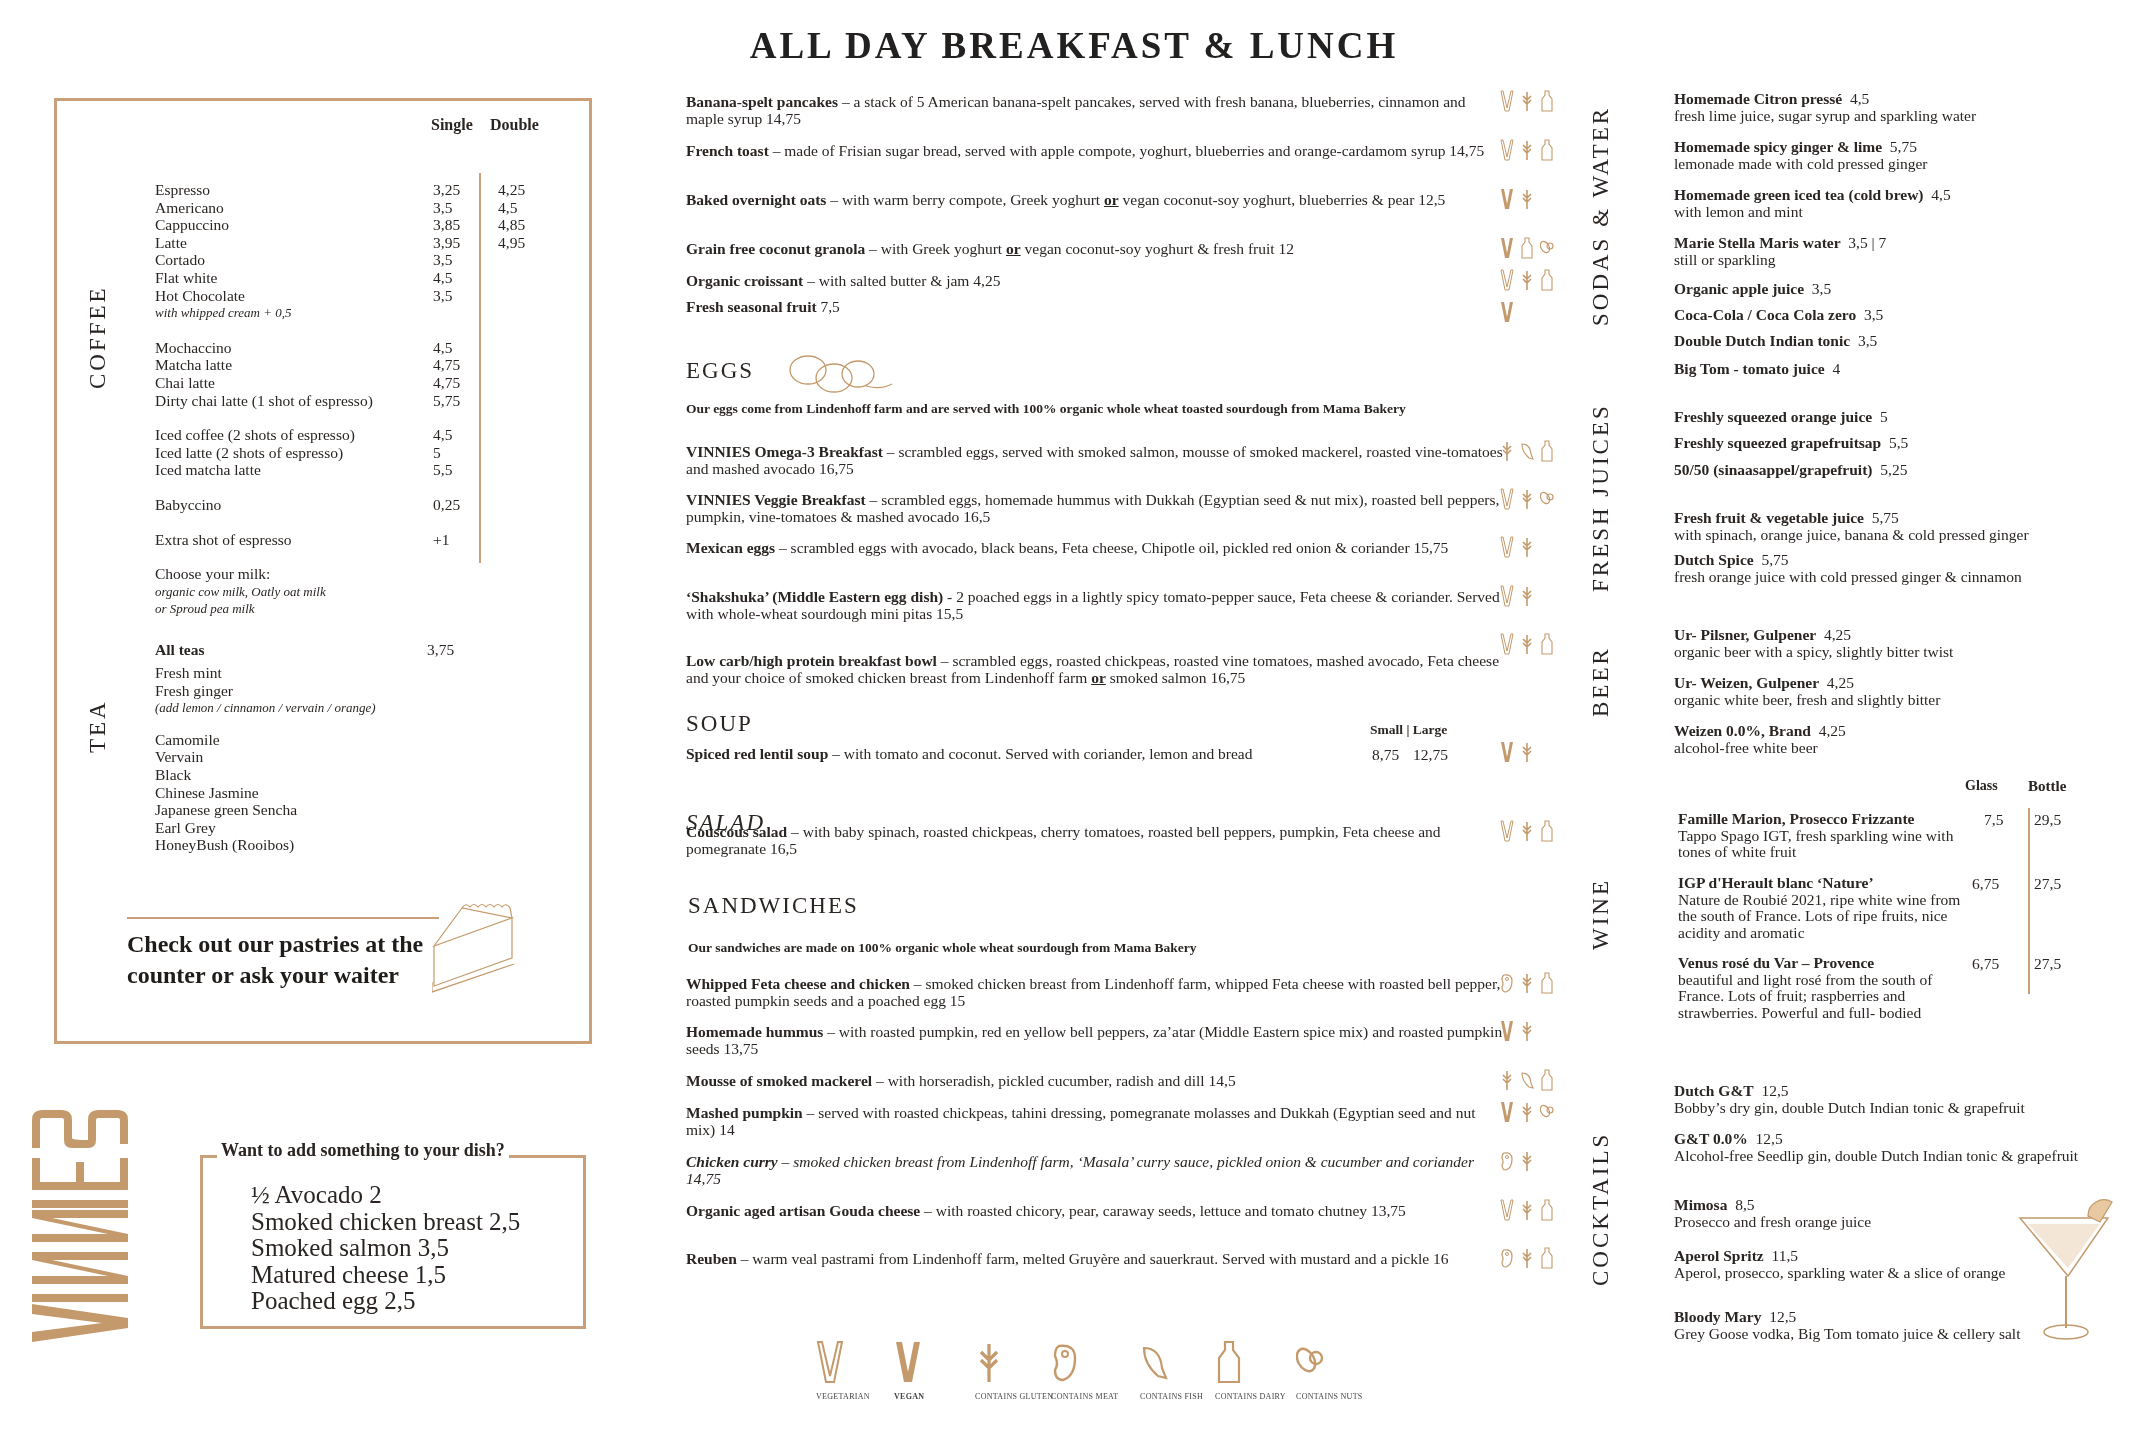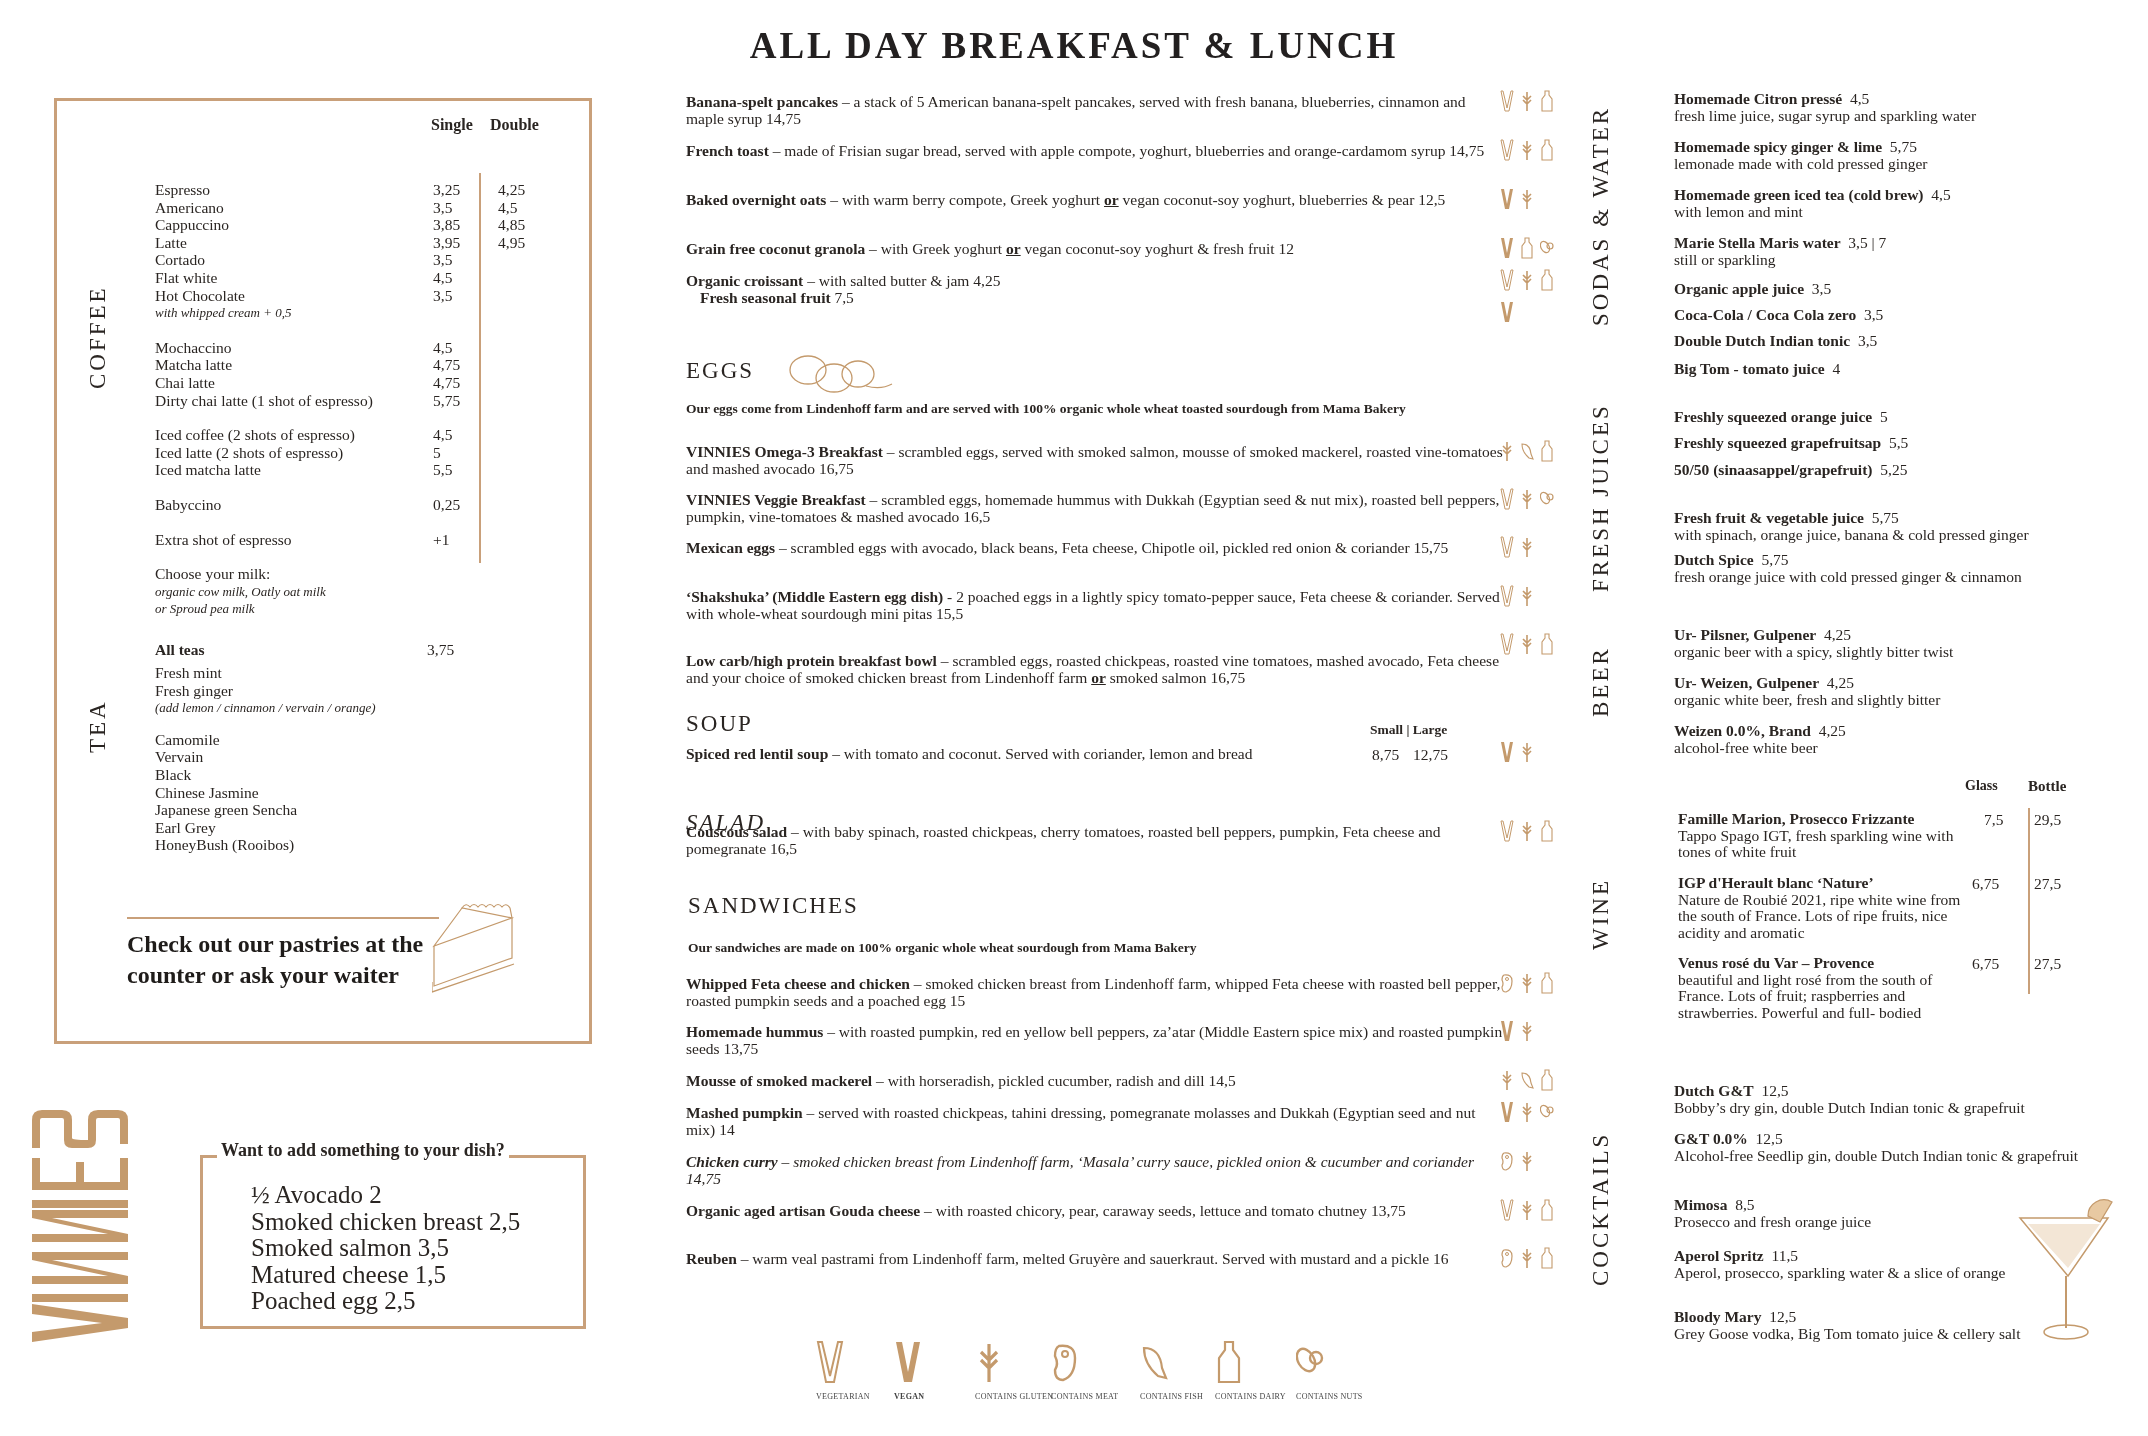--- a/index.html
+++ b/index.html
@@ -272,21 +272,21 @@
       <span><svg class="ic" viewBox="0 0 14 22">
           <path d="M1 1 L5 21 L9 21 L13 1 L11 1 L7 18 L3 1 Z" fill="none" stroke="#c49a6c" stroke-width="1"></path>
         </svg></span>
       <span><svg class="ic" viewBox="0 0 14 22">
           <path d="M7 21 L7 6 M7 10 L3 6 M7 14 L3 10 M7 10 L11 6 M7 14 L11 10 M7 6 L7 2" fill="none" stroke="#c49a6c" stroke-width="1.6"></path>
         </svg></span>
       <span><svg class="ic" viewBox="0 0 14 22">
           <path d="M5 1 L9 1 L9 5 L12 9 L12 21 L2 21 L2 9 L5 5 Z" fill="none" stroke="#c49a6c" stroke-width="1.1"></path>
         </svg></span>
     </div>
-    <div class="item" style="top: 290px; margin-left: 14px;"><b>Fresh seasonal fruit</b>  7,5</div>
+    <div class="item" style="top: 299px;"><b>Fresh seasonal fruit</b>  7,5</div>
     <div class="icons" style="top: 302px;">
       <span><svg class="ic" viewBox="0 0 14 22">
           <path d="M1 1 L5 21 L9 21 L13 1 L10 1 L7 16 L4 1 Z" fill="#c49a6c"></path>
         </svg></span>
     </div>
     <div class="item" style="top: 444px;"><b>VINNIES Omega-3 Breakfast</b> – scrambled eggs, served with smoked salmon, mousse of smoked mackerel, roasted vine-tomatoes and mashed avocado  16,75</div>
     <div class="icons" style="top: 441px;">
       <span><svg class="ic" viewBox="0 0 14 22">
           <path d="M7 21 L7 6 M7 10 L3 6 M7 14 L3 10 M7 10 L11 6 M7 14 L11 10 M7 6 L7 2" fill="none" stroke="#c49a6c" stroke-width="1.6"></path>
         </svg></span>

